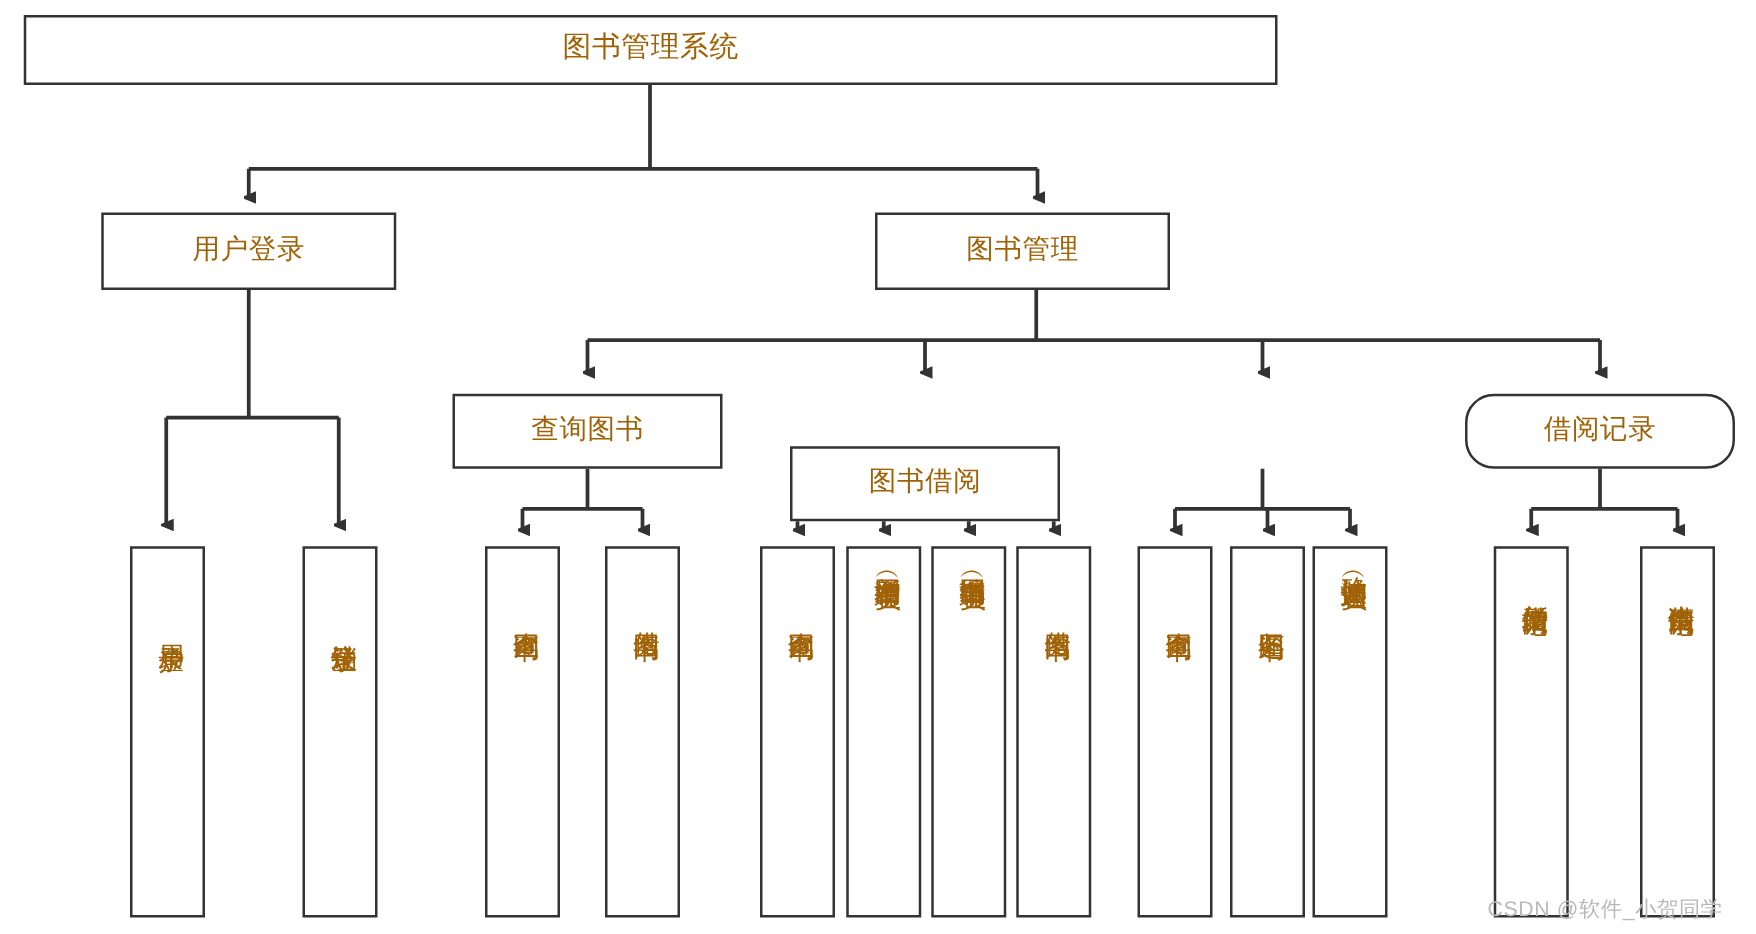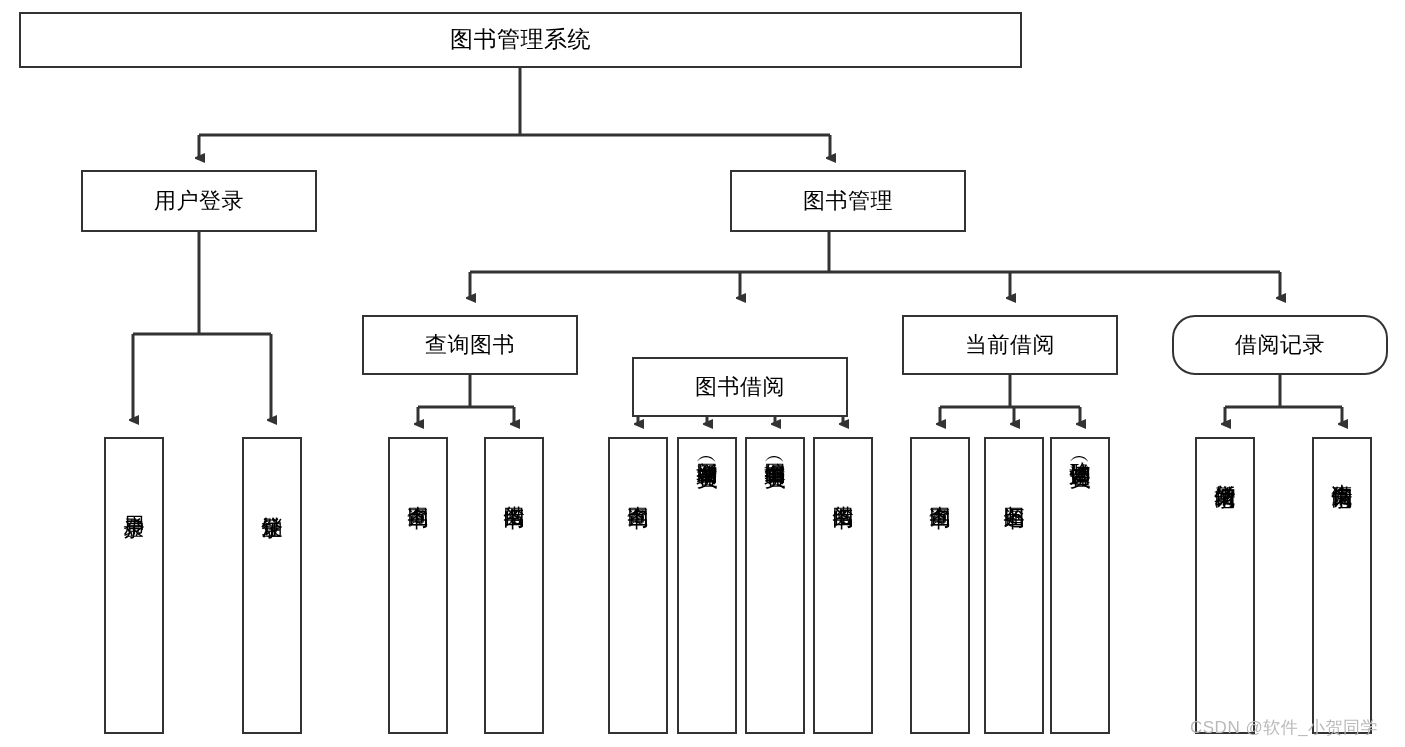--- a/index.html
+++ b/index.html
@@ -26,21 +26,22 @@
     pointer-events: none;
   }
   .node {
     position: absolute;
     box-sizing: border-box;
     background: #ffffff;
     border: 2px solid #333333;
     display: flex;
     align-items: center;
     justify-content: center;
-    color: #000000;
+    color: #a16207;
+    font-family: Liberation Mono, monospace;
   }
   .node .label {
     display: block;
     line-height: 1.18;
     text-align: center;
     letter-spacing: 0.5px;
   }
   
   .node.horiz .label {
     font-size: 22px;
@@ -126,33 +127,30 @@
     </g>
   </svg>
 
   <div class="node horiz title" style="left:19px; top:12px; width:1003px; height:56px;">
     <span class="label">图书管理系统</span>
   </div>
 
   <div class="node horiz" style="left:81px; top:170px; width:236px; height:62px;">
     <span class="label">用户登录</span>
   </div>
-  <div class="node horiz" style="left:730px; top:170px; width:236px; height:62px;">
+  <div class="node horiz" style="left:700px; top:170px; width:236px; height:62px;">
     <span class="label">图书管理</span>
   </div>
 
   <div class="node horiz" style="left:362px; top:315px; width:216px; height:60px;">
     <span class="label">查询图书</span>
   </div>
   <div class="node horiz" style="left:632px; top:315px; width:216px; height:60px;margin-top:42px;">
     <span class="label">图书借阅</span>
   </div>
-  <div class="node horiz" style="left:902px; top:315px; width:216px; height:60px;">
-    <span class="label">当前借阅</span>
-  </div>
   <div class="node horiz" style="left:1172px; top:315px; width:216px; height:60px;border-radius:23px;">
     <span class="label">借阅记录</span>
   </div>
 
   <div class="node vert" style="left:104px; top:437px; width:60px; height:297px; padding-top:60px;">
     <span class="label">用户登录</span>
   </div>
   <div class="node vert" style="left:242px; top:437px; width:60px; height:297px; padding-top:60px;">
     <span class="label">注销登录</span>
   </div>

